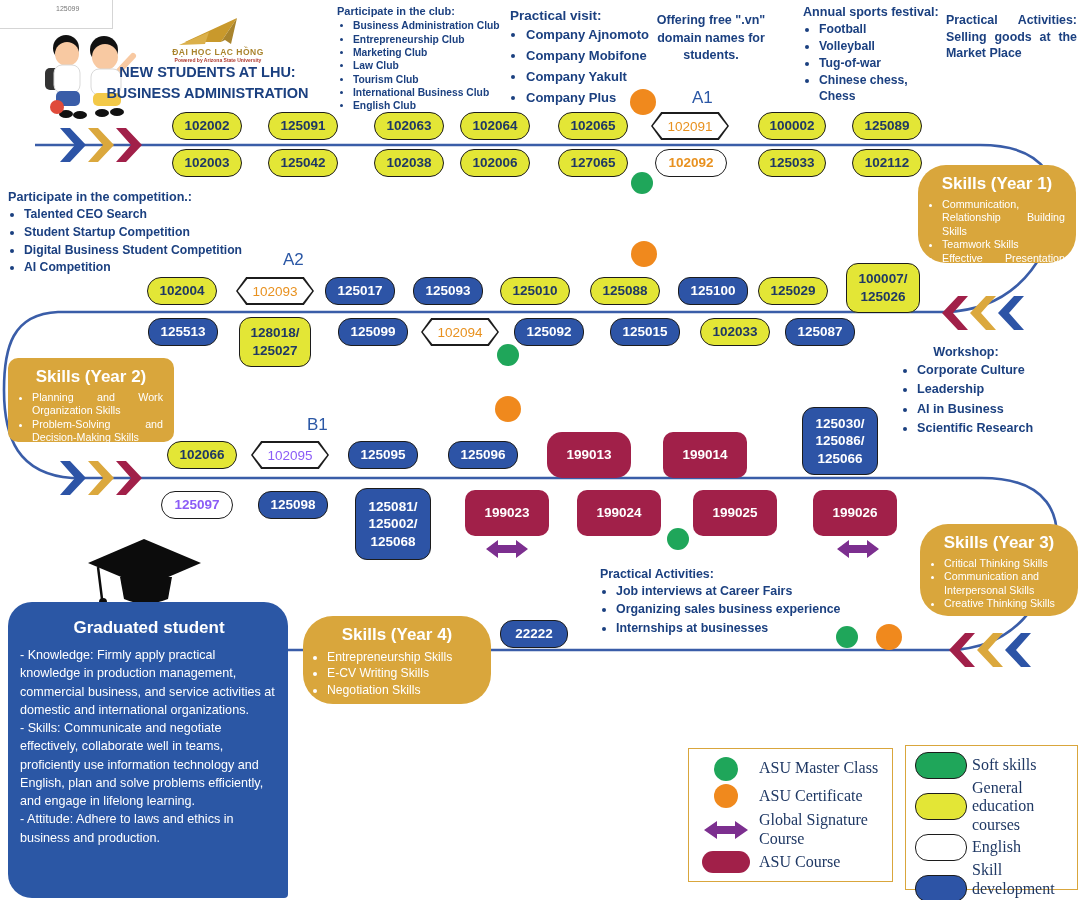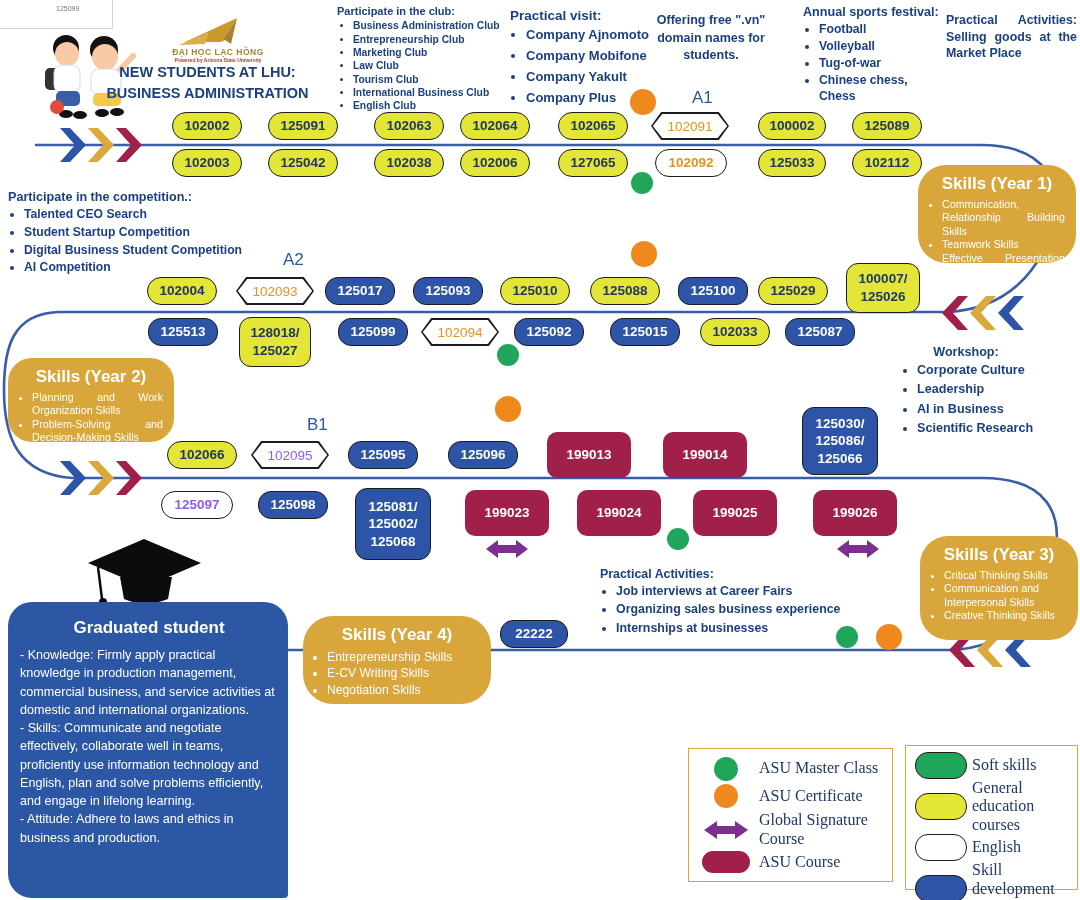--- a/index.html
+++ b/index.html
@@ -215,28 +215,28 @@
   <div class="stageLabel" style="left:307px;top:415px">B1</div>
 
   <div class="gold" style="left:918px;top:165px;width:158px;height:98px;border-radius:28px">
     <h3>Skills (Year 1)</h3>
     <ul style="font-size:10.7px;text-align:justify">
         <li>Communication, Relationship Building Skills</li>
         <li>Teamwork Skills</li>
         <li>Effective Presentation Skills</li>
       </ul>
   </div>
-  <div class="gold" style="left:8px;top:358px;width:166px;height:84px;border-radius:24px">
+  <div class="gold" style="left:8px;top:358px;width:166px;height:84px;border-radius:10px">
     <h3>Skills (Year 2)</h3>
     <ul style="font-size:10.7px;text-align:justify">
         <li>Planning and Work Organization Skills</li>
         <li>Problem-Solving and Decision-Making Skills</li>
       </ul>
   </div>
-  <div class="gold" style="left:920px;top:536px;width:158px;height:104px;border-radius:28px">
+  <div class="gold" style="left:920px;top:524px;width:158px;height:92px;border-radius:28px">
     <h3>Skills (Year 3)</h3>
     <ul style="font-size:10.7px">
         <li>Critical Thinking Skills</li>
         <li>Communication and Interpersonal Skills</li>
         <li>Creative Thinking Skills</li>
       </ul>
   </div>
   <div class="gold" style="left:303px;top:616px;width:188px;height:88px;border-radius:30px">
     <h3>Skills (Year 4)</h3>
     <ul style="font-size:12.2px;line-height:1.35">
@@ -356,21 +356,21 @@
     <div class="pill skill" style="left: 514px; top: 318px; width: 70px; height: 28px;">125092</div>
     <div class="pill skill" style="left: 610px; top: 318px; width: 70px; height: 28px;">125015</div>
     <div class="pill general" style="left: 700px; top: 318px; width: 70px; height: 28px;">102033</div>
     <div class="pill skill" style="left: 785px; top: 318px; width: 70px; height: 28px;">125087</div>
     <div class="pill general" style="left: 167px; top: 441px; width: 70px; height: 28px;">102066</div>
     <div class="hexO" style="left: 251px; top: 441px; width: 78px; height: 28px;">
       <div class="hexI tc-navy">102095</div>
     </div>
     <div class="pill skill" style="left: 348px; top: 441px; width: 70px; height: 28px;">125095</div>
     <div class="pill skill" style="left: 448px; top: 441px; width: 70px; height: 28px;">125096</div>
-    <div class="pill asu" style="left: 547px; top: 432px; width: 84px; height: 46px;">199013</div>
+    <div class="pill asu" style="left: 547px; top: 432px; width: 84px; height: 46px; border-radius: 15px;">199013</div>
     <div class="pill asu" style="left: 663px; top: 432px; width: 84px; height: 46px;">199014</div>
     <div class="pill skill multi" style="left: 802px; top: 407px; width: 76px; height: 68px;">125030/
 125086/
 125066</div>
     <div class="pill english tc-navy" style="left: 161px; top: 491px; width: 72px; height: 28px;">125097</div>
     <div class="pill skill" style="left: 258px; top: 491px; width: 70px; height: 28px;">125098</div>
     <div class="pill skill multi" style="left: 355px; top: 488px; width: 76px; height: 72px;">125081/
 125002/
 125068</div>
     <div class="pill asu" style="left: 465px; top: 490px; width: 84px; height: 46px; text-align: right;">199023</div>

